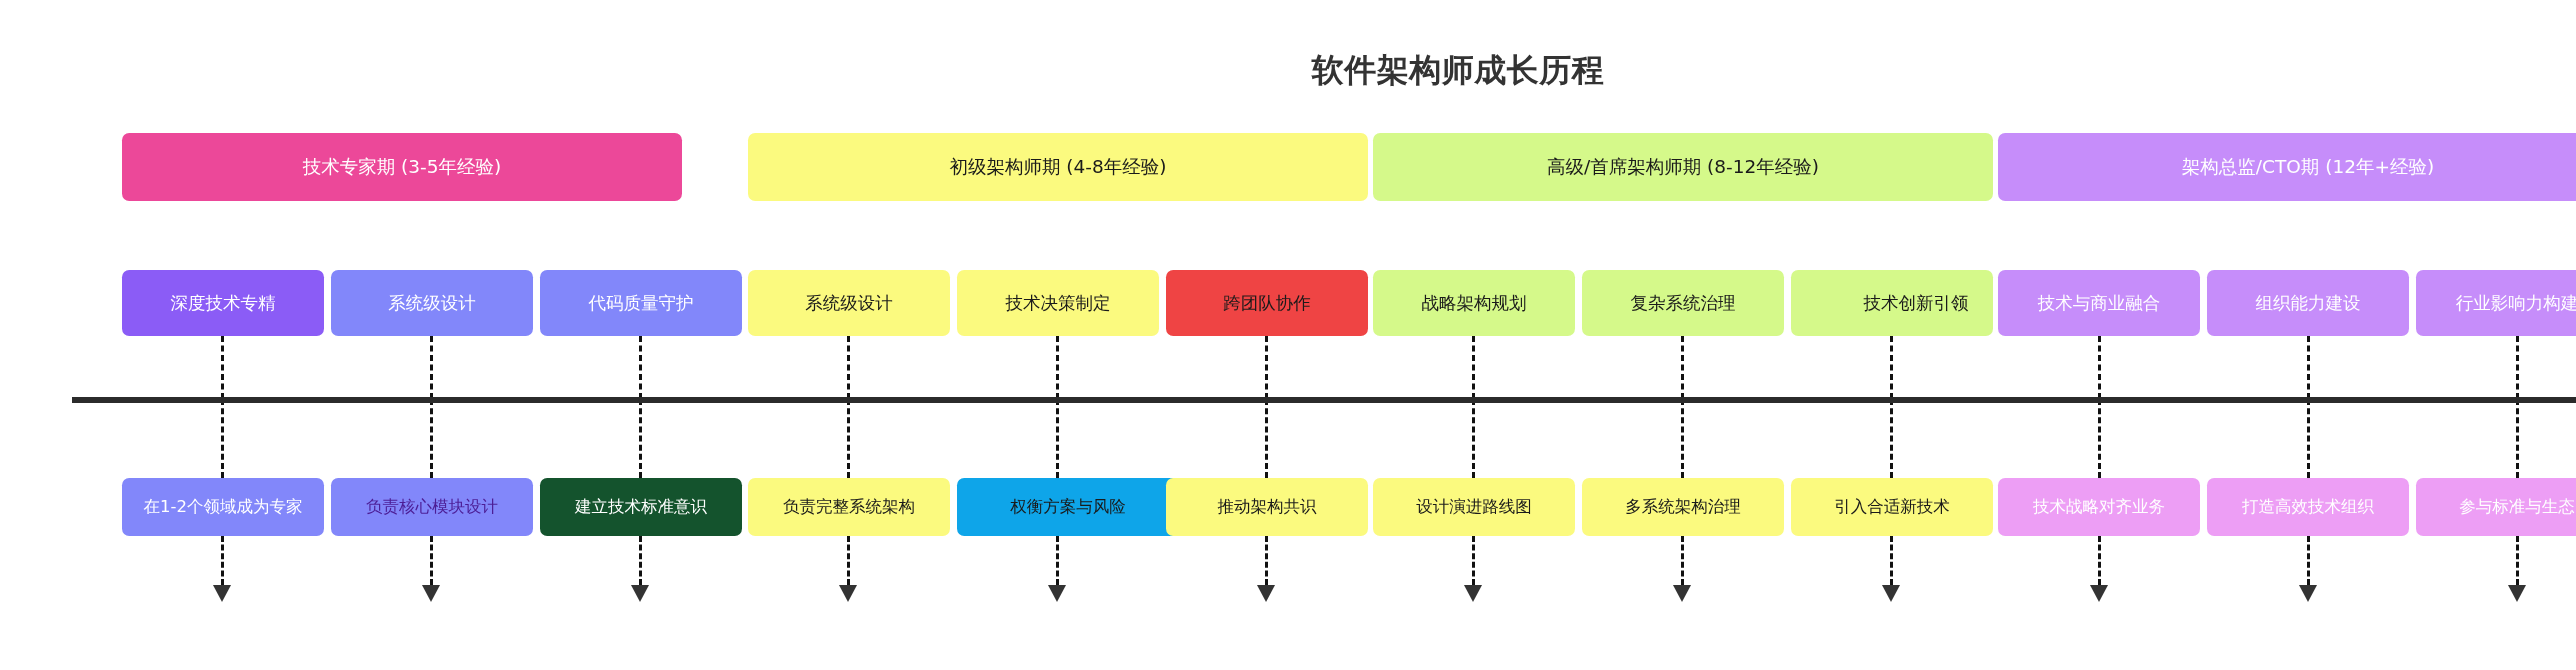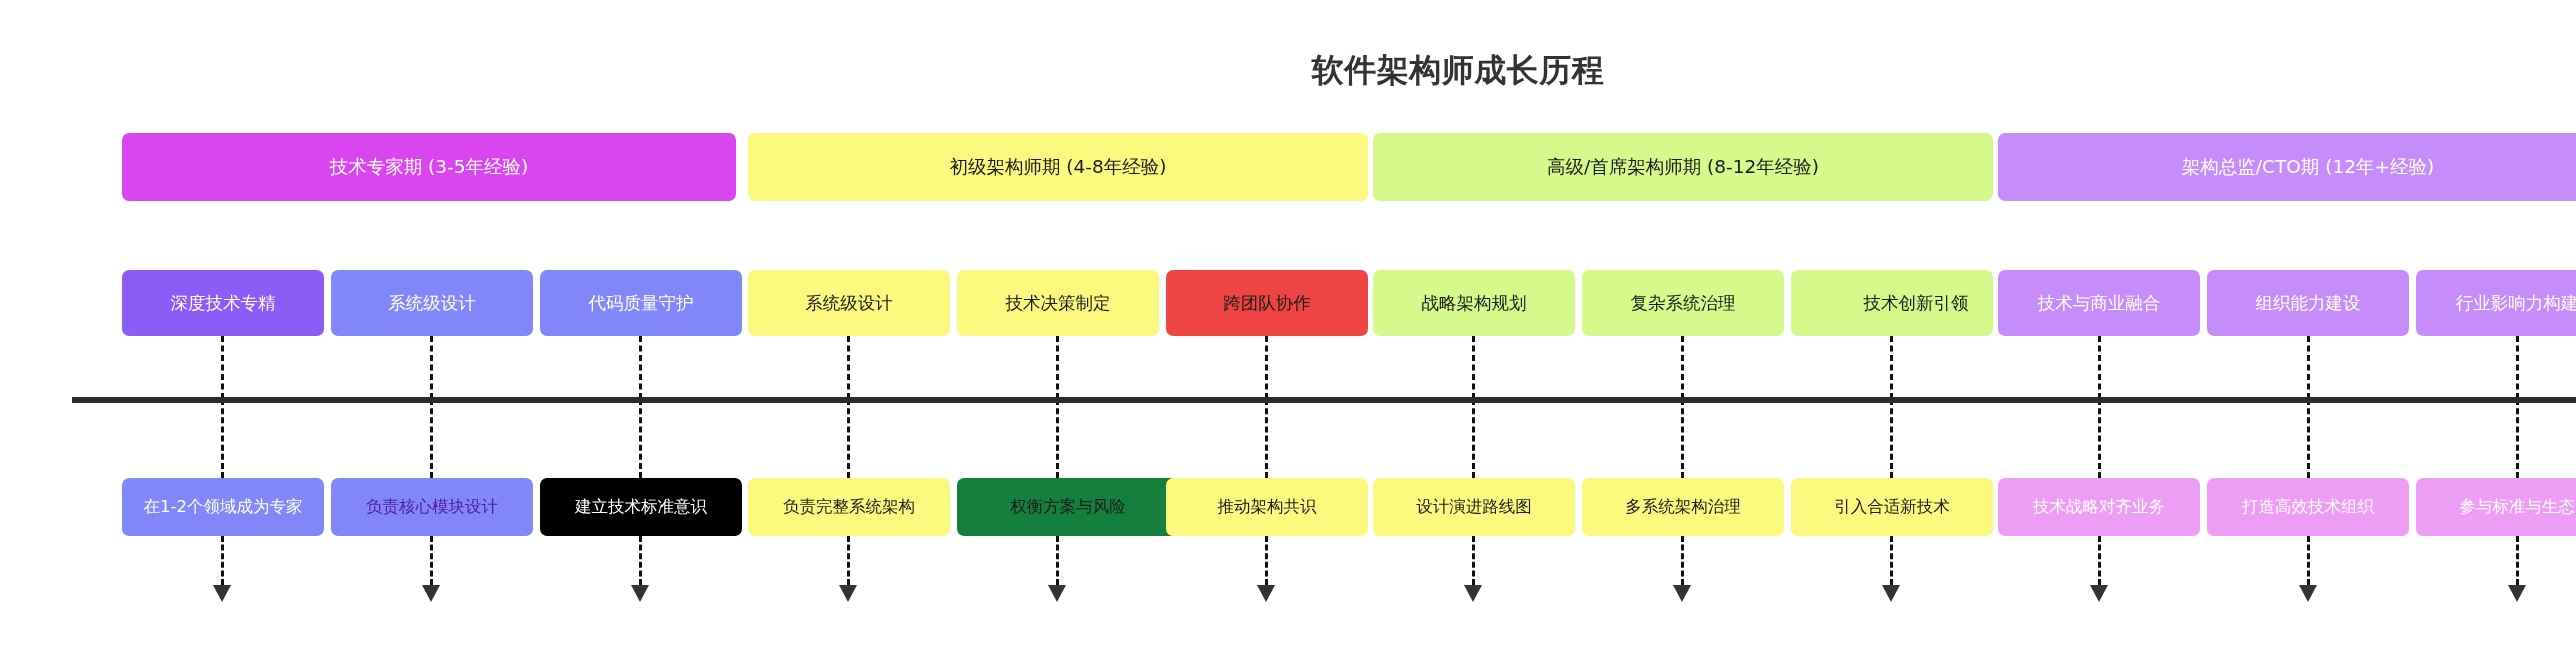--- a/index.html
+++ b/index.html
@@ -91,50 +91,50 @@
   }
 </style>
 </head>
 <body>
 
 <div id="chart">
 
   <div class="title">软件架构师成长历程</div>
 
   <div id="dynamic-layer">
-      <div class="box phase-band" style="left: 122px; top: 133px; width: 614px; background: #d946ef; color: rgb(255, 255, 255);">技术专家期 (3-5年经验)</div>
+      <div class="box phase-band" style="left: 122px; top: 133px; width: 560px; background: #ec4899; color: rgb(255, 255, 255);">技术专家期 (3-5年经验)</div>
       <div class="box skill-box" style="left: 122px; top: 270px; width: 202px; background: #8b5cf6; color: rgb(255, 255, 255);">深度技术专精</div>
       <div class="dash-v" style="left: 221px; top: 336px; height: 63px;"></div>
       <div class="dash-v" style="left: 221px; top: 399px; height: 79px;"></div>
       <div class="box milestone-box" style="left: 122px; top: 478px; width: 202px; background: rgb(130, 135, 250); color: rgb(255, 255, 255);">在1-2个领域成为专家</div>
       <div class="dash-v" style="left: 221px; top: 536px; height: 49px;"></div>
       <div class="dash-arrow-down" style="left: 213px; top: 585px;"></div>
       <div class="box skill-box" style="left: 331px; top: 270px; width: 202px; background: rgb(130, 135, 250); color: rgb(255, 255, 255);">系统级设计</div>
       <div class="dash-v" style="left: 430px; top: 336px; height: 63px;"></div>
       <div class="dash-v" style="left: 430px; top: 399px; height: 79px;"></div>
       <div class="box milestone-box" style="left: 331px; top: 478px; width: 202px; background: rgb(130, 135, 250); color: #4c1d95;">负责核心模块设计</div>
       <div class="dash-v" style="left: 430px; top: 536px; height: 49px;"></div>
       <div class="dash-arrow-down" style="left: 422px; top: 585px;"></div>
       <div class="box skill-box" style="left: 540px; top: 270px; width: 202px; background: rgb(130, 135, 250); color: rgb(255, 255, 255);">代码质量守护</div>
       <div class="dash-v" style="left: 639px; top: 336px; height: 63px;"></div>
       <div class="dash-v" style="left: 639px; top: 399px; height: 79px;"></div>
-      <div class="box milestone-box" style="left: 540px; top: 478px; width: 202px; background: #000000; color: rgb(255, 255, 255);">建立技术标准意识</div>
+      <div class="box milestone-box" style="left: 540px; top: 478px; width: 202px; background: #14532d; color: rgb(255, 255, 255);">建立技术标准意识</div>
       <div class="dash-v" style="left: 639px; top: 536px; height: 49px;"></div>
       <div class="dash-arrow-down" style="left: 631px; top: 585px;"></div>
       <div class="box phase-band" style="left: 748px; top: 133px; width: 620px; background: rgb(251, 250, 127); color: rgb(26, 26, 26);">初级架构师期 (4-8年经验)</div>
       <div class="box skill-box" style="left: 748px; top: 270px; width: 202px; background: rgb(251, 250, 127); color: rgb(26, 26, 26);">系统级设计</div>
       <div class="dash-v" style="left: 847px; top: 336px; height: 63px;"></div>
       <div class="dash-v" style="left: 847px; top: 399px; height: 79px;"></div>
       <div class="box milestone-box" style="left: 748px; top: 478px; width: 202px; background: rgb(251, 250, 127); color: rgb(26, 26, 26);">负责完整系统架构</div>
       <div class="dash-v" style="left: 847px; top: 536px; height: 49px;"></div>
       <div class="dash-arrow-down" style="left: 839px; top: 585px;"></div>
       <div class="box skill-box" style="left: 957px; top: 270px; width: 202px; background: rgb(251, 250, 127); color: rgb(26, 26, 26);">技术决策制定</div>
       <div class="dash-v" style="left: 1056px; top: 336px; height: 63px;"></div>
       <div class="dash-v" style="left: 1056px; top: 399px; height: 79px;"></div>
-      <div class="box milestone-box" style="left: 957px; top: 478px; width: 222px; background: #15803d; color: rgb(26, 26, 26);">权衡方案与风险</div>
+      <div class="box milestone-box" style="left: 957px; top: 478px; width: 222px; background: #0ea5e9; color: rgb(26, 26, 26);">权衡方案与风险</div>
       <div class="dash-v" style="left: 1056px; top: 536px; height: 49px;"></div>
       <div class="dash-arrow-down" style="left: 1048px; top: 585px;"></div>
       <div class="box skill-box" style="left: 1166px; top: 270px; width: 202px; background: #ef4444; color: rgb(26, 26, 26);">跨团队协作</div>
       <div class="dash-v" style="left: 1265px; top: 336px; height: 63px;"></div>
       <div class="dash-v" style="left: 1265px; top: 399px; height: 79px;"></div>
       <div class="box milestone-box" style="left: 1166px; top: 478px; width: 202px; background: rgb(251, 250, 127); color: rgb(26, 26, 26);">推动架构共识</div>
       <div class="dash-v" style="left: 1265px; top: 536px; height: 49px;"></div>
       <div class="dash-arrow-down" style="left: 1257px; top: 585px;"></div>
       <div class="box phase-band" style="left: 1373px; top: 133px; width: 620px; background: rgb(213, 249, 138); color: rgb(26, 26, 26);">高级/首席架构师期 (8-12年经验)</div>
       <div class="box skill-box" style="left: 1373px; top: 270px; width: 202px; background: rgb(213, 249, 138); color: rgb(26, 26, 26);">战略架构规划</div>

